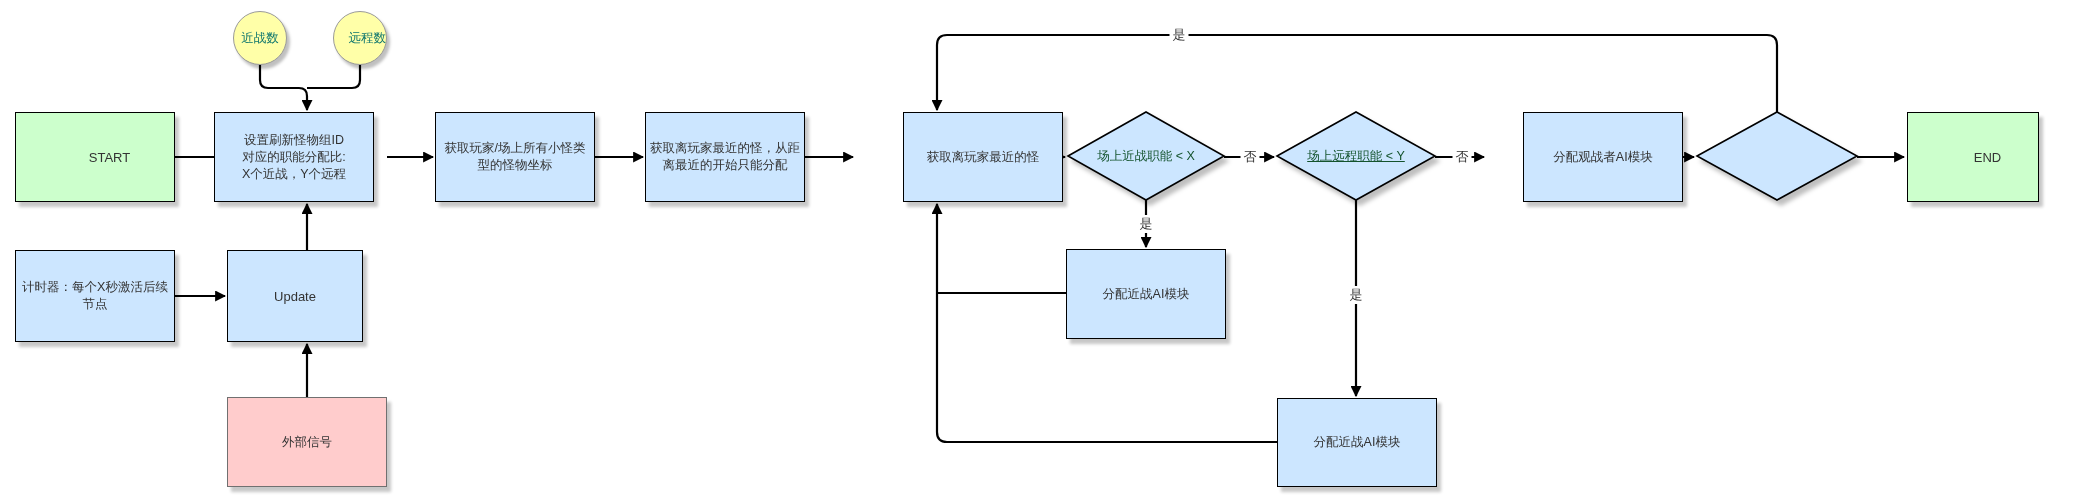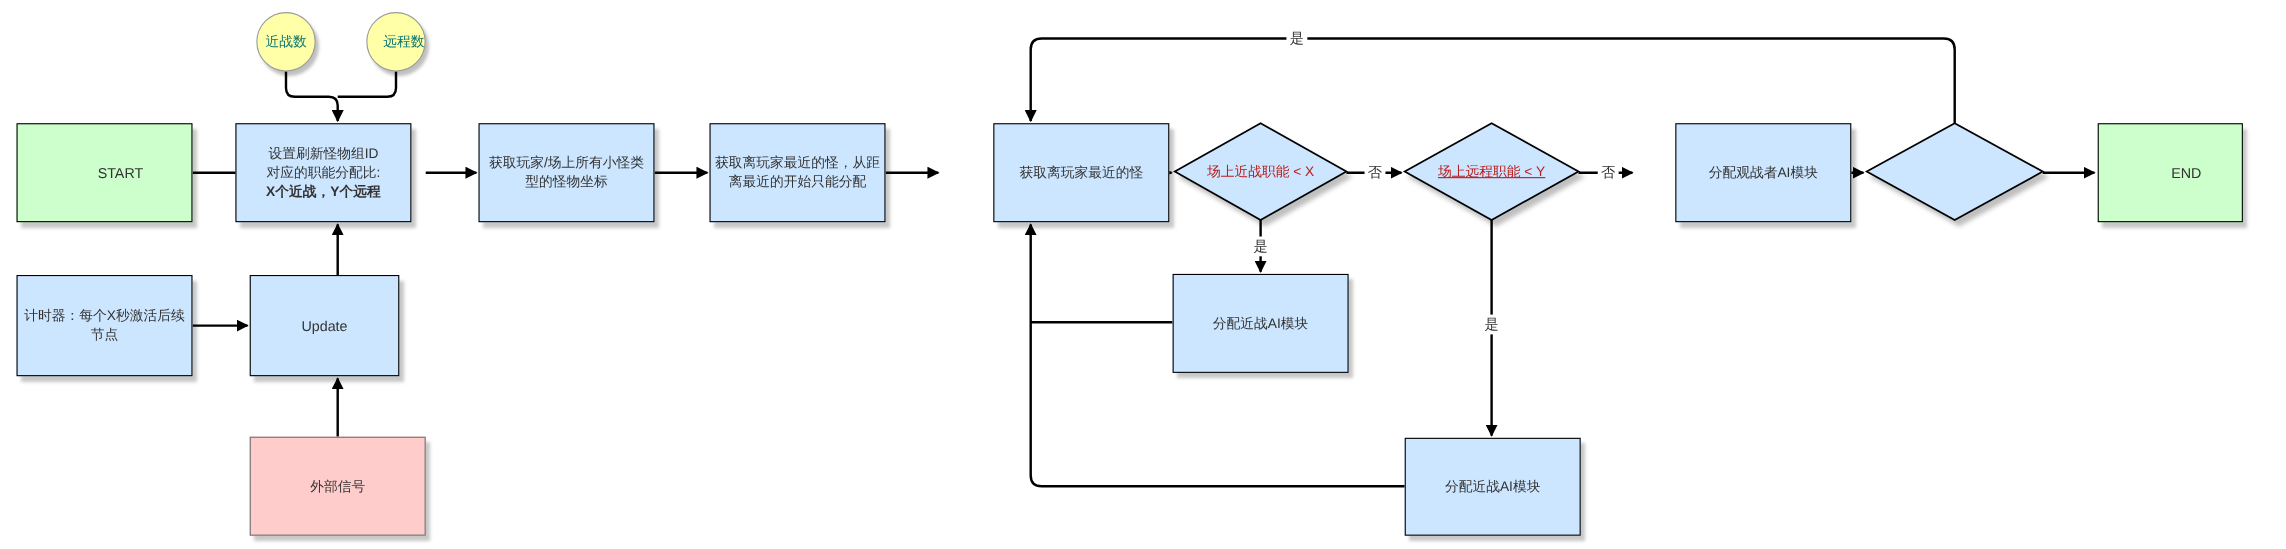--- a/index.html
+++ b/index.html
@@ -12,24 +12,24 @@
         font-size:12.5px;line-height:17px;color:#333;border:1.6px solid #000;
         box-shadow:4px 5px 3px rgba(0,0,0,0.22);padding:2px 4px;z-index:2;}
   .terminal{background:var(--terminal-fill,#ccffcc);font-size:13px;padding-left:33px;}
   .process{background:var(--process-fill,#cce6ff);}
   .signal{background:var(--signal-fill,#ffcccc);border-color:#707070;}
   .data-circle{position:absolute;box-sizing:border-box;border-radius:50%;
         background:var(--data-fill,#ffffa8);border:1.4px solid #9a9a9a;
         display:flex;align-items:center;justify-content:center;text-align:center;
         font-size:12.5px;color:#0f766e;box-shadow:3px 4px 3px rgba(0,0,0,0.25);z-index:2;}
   .dtext{position:absolute;display:flex;align-items:center;justify-content:center;
-        text-align:left;font-size:12.5px;line-height:16px;color:#b91c1c;z-index:3;}
+        text-align:left;font-size:12.5px;line-height:16px;color:#14532d;z-index:3;}
   .elabel{position:absolute;transform:translate(-50%,-50%);background:#ffffff;
         padding:0 3px;font-size:13px;color:#333;z-index:4;}
-  .b{font-weight:bold;}
+  .b{font-weight:normal;}
   polygon.diamond{fill:var(--process-fill,#cce6ff);stroke:#000;stroke-width:1.6;
         filter:drop-shadow(4px 5px 2px rgba(0,0,0,0.25));}
   path.edge{fill:none;stroke:var(--line,#000);stroke-width:2.2;}
 </style>
 </head>
 <body>
 
 <div id="canvas">
 
   <svg class="layer" width="2078" height="499" viewBox="0 0 2078 499">

